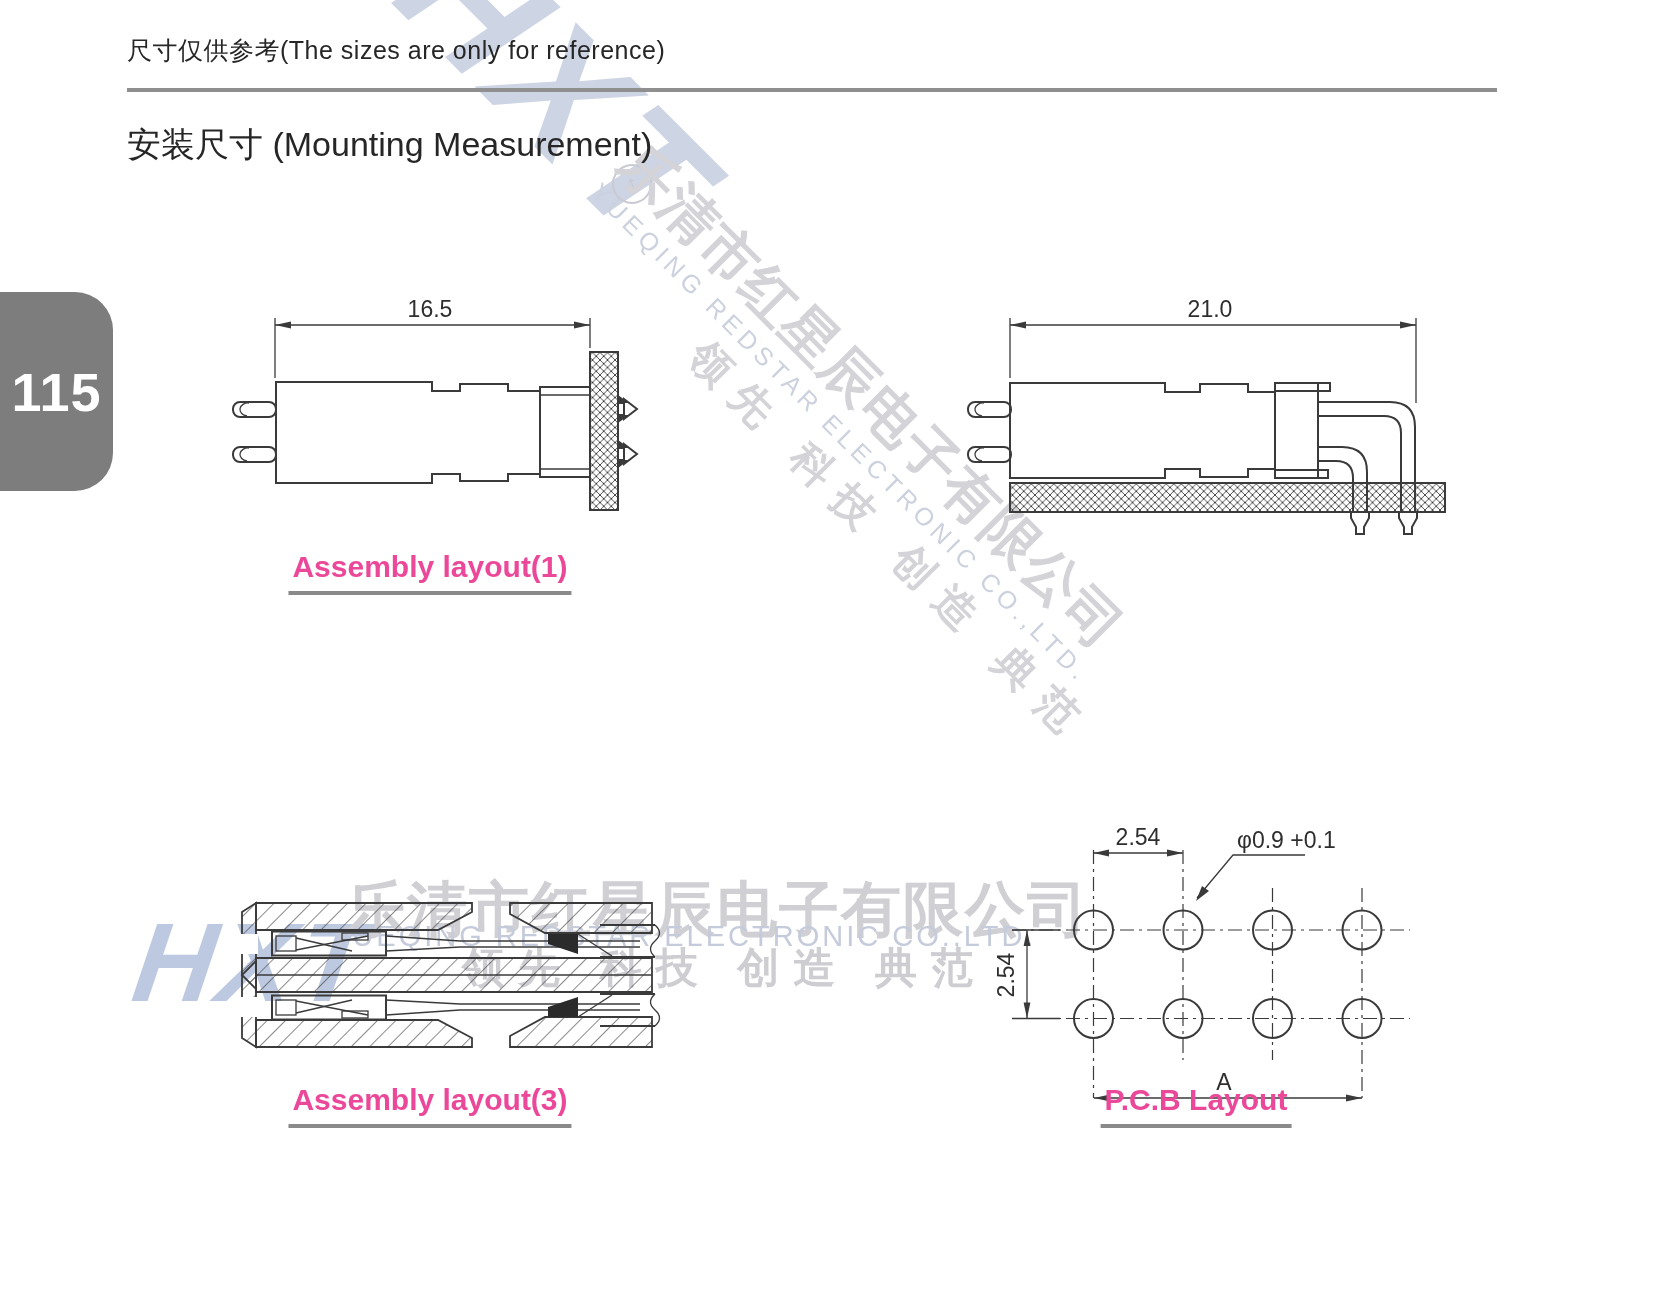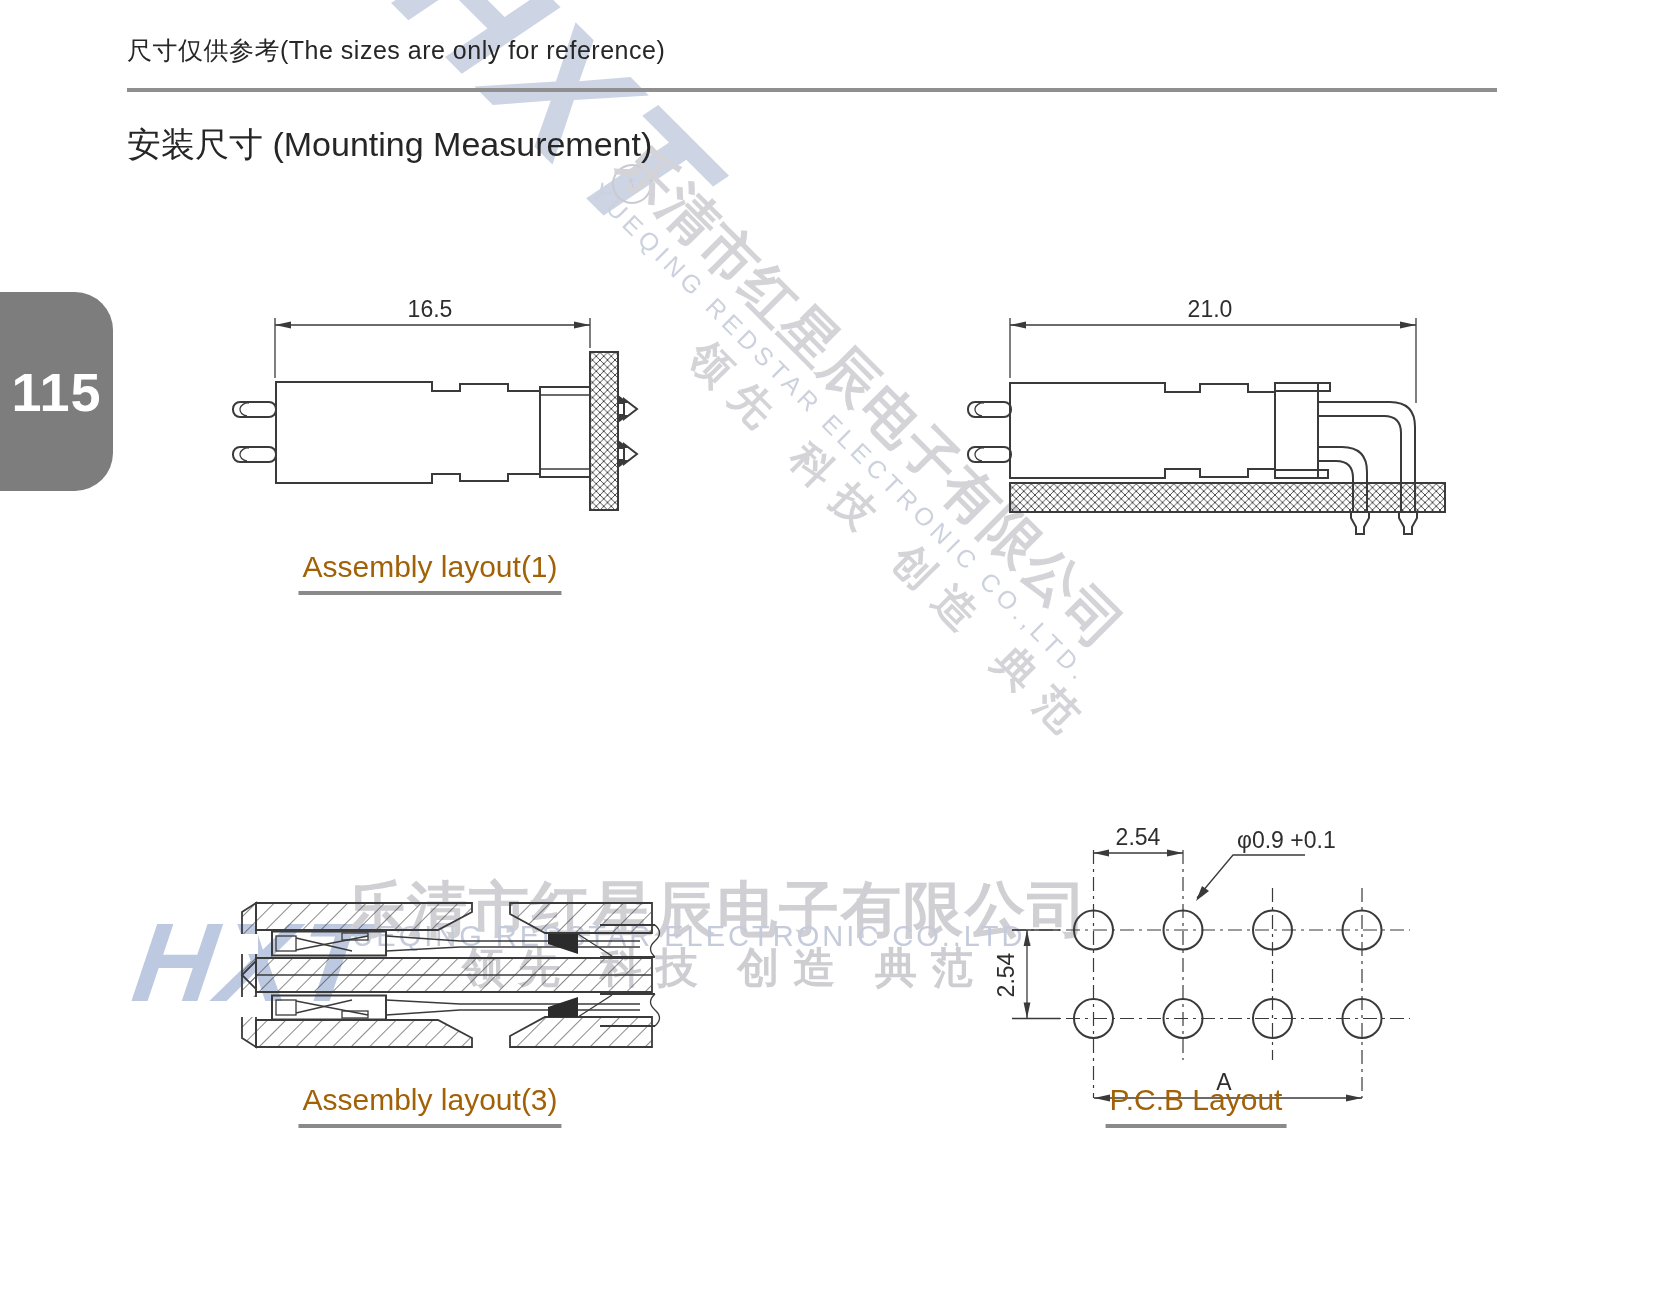--- a/index.html
+++ b/index.html
@@ -13,22 +13,22 @@
   .title{left:127px; top:34px; font-size:25px; letter-spacing:0.5px; z-index:5;}
   .rule{left:127px; top:88px; width:1370px; height:4px; background:#8f8f8f; z-index:5;}
   .subtitle{left:127px; top:106px; font-size:34px; z-index:5;margin-top:16px;}
   .badge{
     left:0; top:248px; width:113px; height:199px; background:#7d7d7d;
     border-radius:0 38px 38px 0; z-index:5; display:flex; align-items:center; justify-content:center;margin-top:44px;
   }
   .badge span{color:#ffffff; font-size:54px; font-weight:bold; letter-spacing:1px;}
   
   .caption{
-    font-size:30px; color:#a16207; z-index:6; white-space:nowrap;
-    border-bottom:4px solid #8a8a8a; padding:0 4px 7px 4px; transform:translateX(-50%);
+    font-size:30px; color:#ec4899; z-index:6; white-space:nowrap;
+    border-bottom:4px solid #8a8a8a; padding:0 4px 7px 4px; transform:translateX(-50%);font-weight:bold;
   }
   
   .wm{z-index:1; pointer-events:none; white-space:nowrap;}
   .wm-hxt-top{
     left:500px; top:-110px; font-size:170px; font-weight:800; font-style:italic;
     color:#cdd4e4; transform:rotate(45deg); transform-origin:0 0; letter-spacing:6px;
   }
   .wm-circle{
     left:612px; top:164px; width:36px; height:36px; border:2px solid #c9cad2;
     border-radius:50%; color:#c9cad2; font-size:23px; text-align:center; line-height:34px;

